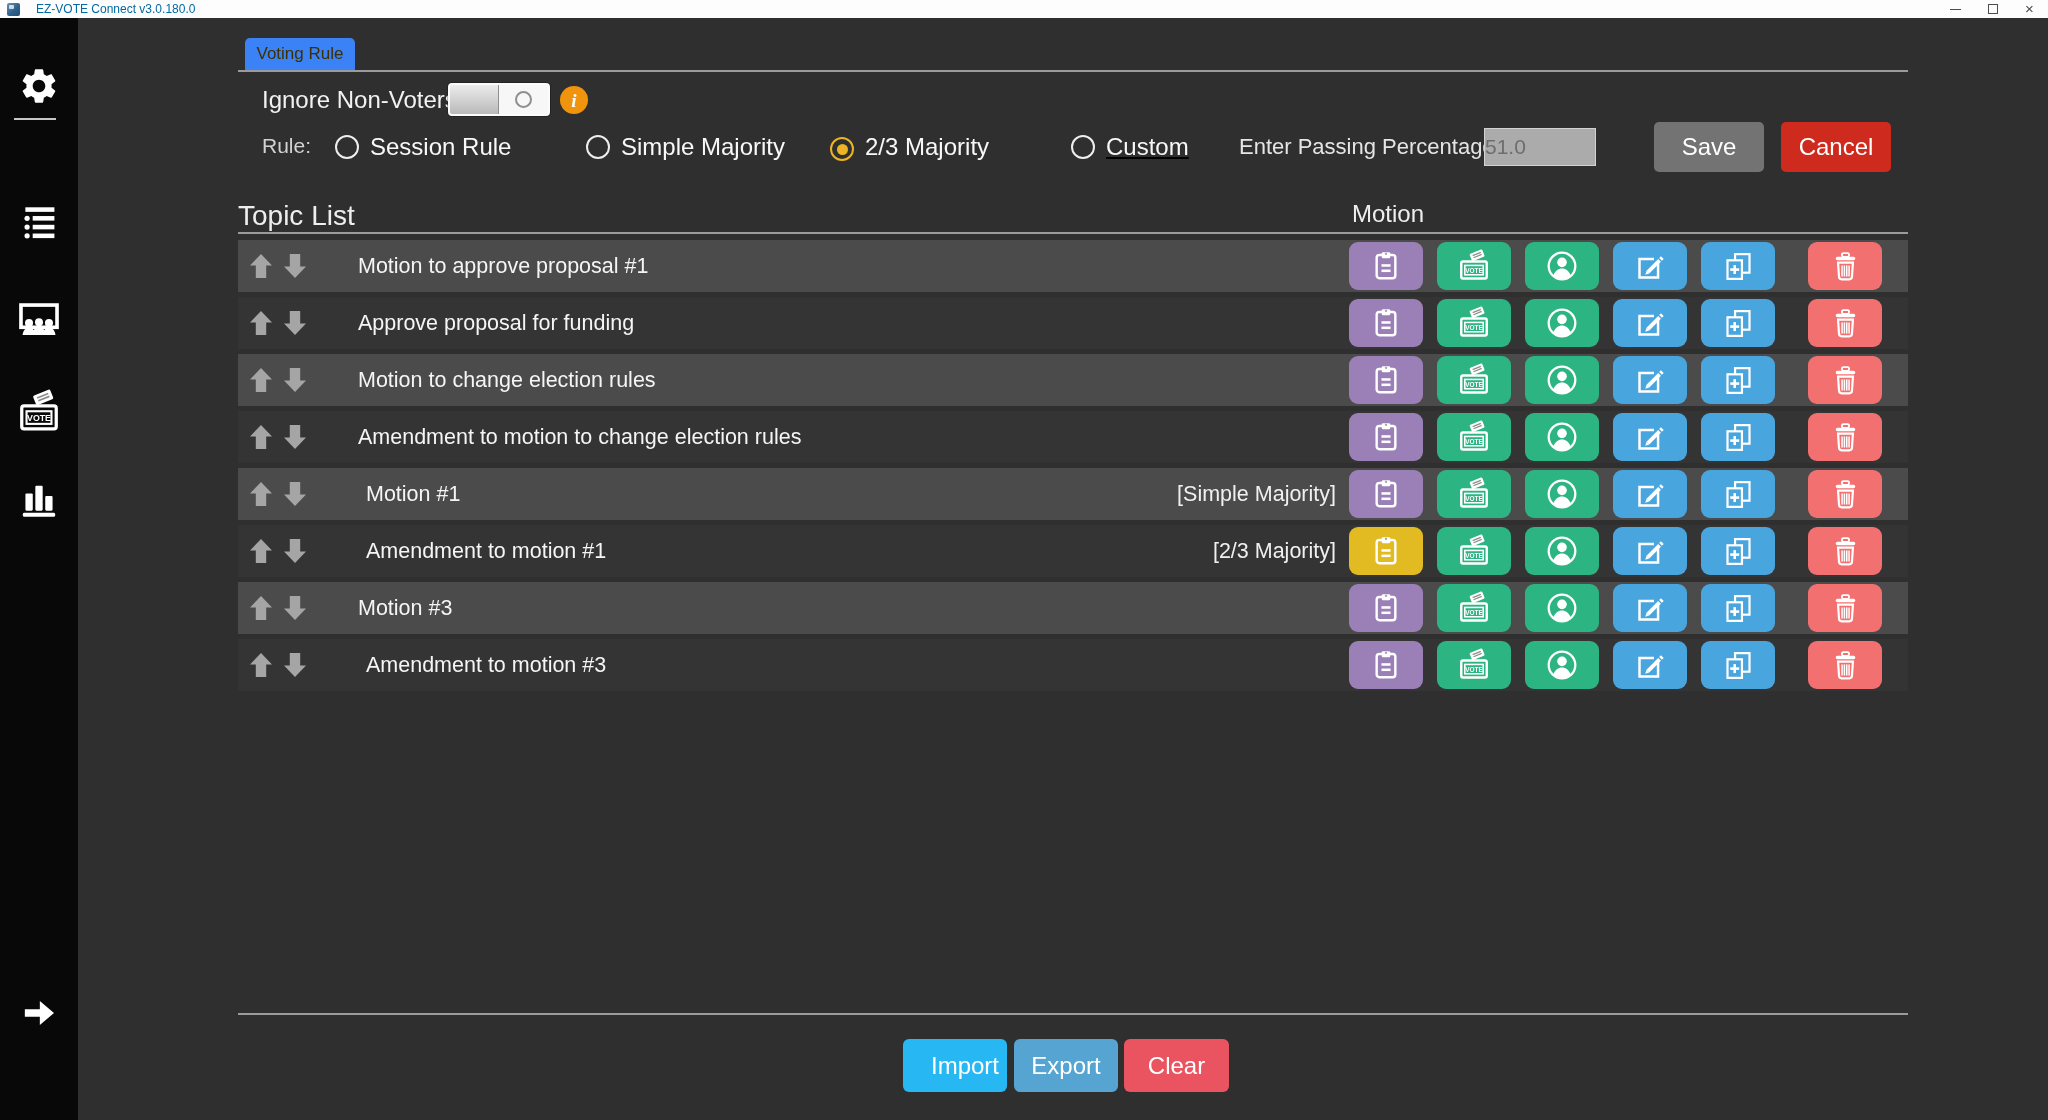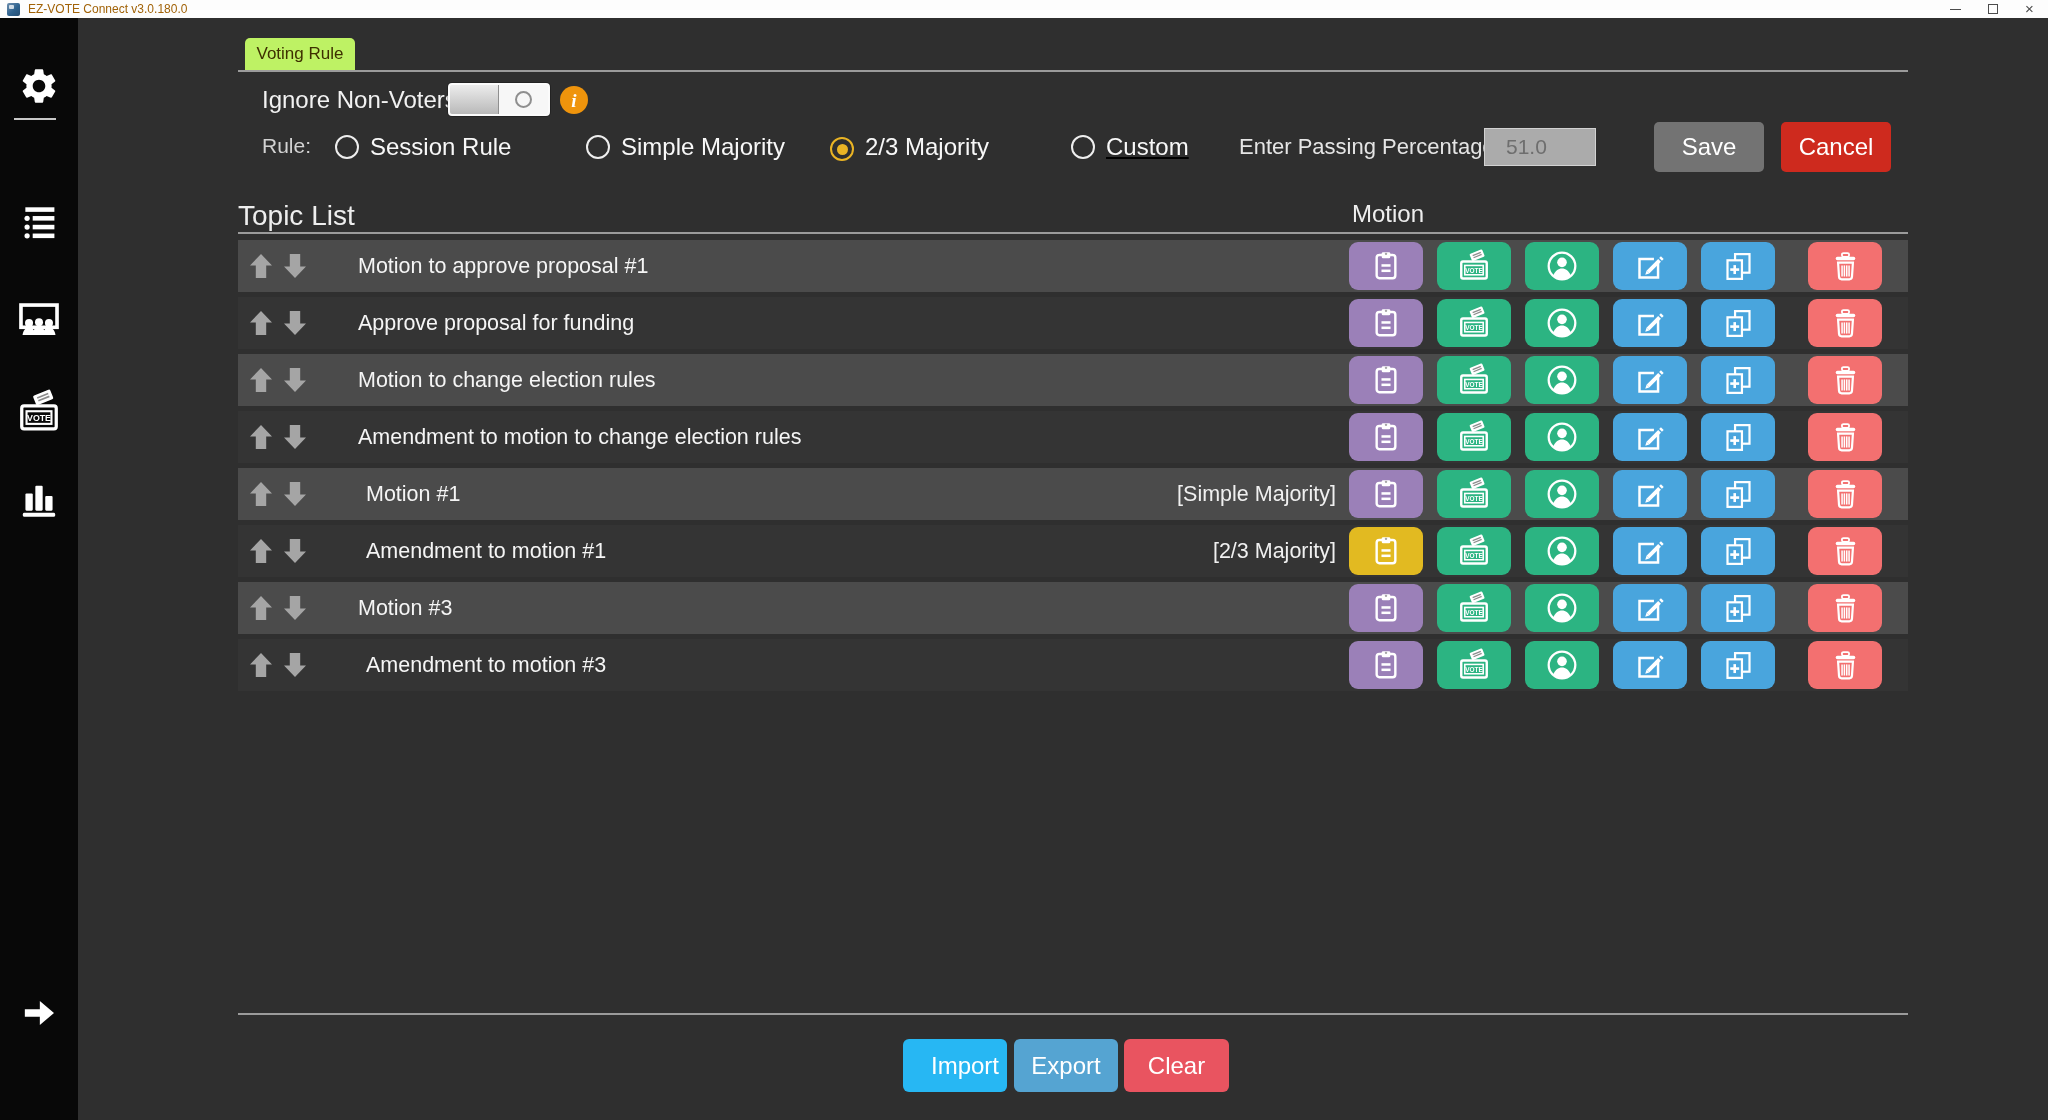--- a/index.html
+++ b/index.html
@@ -8,38 +8,38 @@
   #stage { position:relative; width:2048px; height:1120px; }
 
   
   .titlebar { position:absolute; left:0; top:0; width:2048px; height:18px;
               background:#fdfdfd; display:flex; align-items:center; }
   .app-icon { width:13px; height:13px; margin-left:7px;
               background:linear-gradient(135deg,#6f8faf 0%,#2e628e 55%,#274f74 100%);
               border-radius:2px; position:relative; }
   .app-icon::after { content:""; position:absolute; left:2px; top:2px; width:5px; height:4px;
                      background:rgba(255,255,255,.75); border-radius:1px; }
-  .title-text { margin-left:8px; font-size:12px; color:#a16207; line-height:18px; }
+  .title-text { margin-left:16px; font-size:12px; color:#0369a1; line-height:18px; }
   .win-controls { margin-left:auto; display:flex; align-items:center; height:18px; }
   .win-btn { width:37px; height:18px; display:flex; align-items:center; justify-content:center; cursor:default; }
   .glyph-min { width:11px; height:0; border-top:1.6px solid #4c4c4c; display:block; }
   .glyph-restore { position:relative; width:10px; height:10px; display:block; }
   .glyph-restore::before { content:""; position:absolute; right:0; top:0; width:8px; height:8px; border:1.4px solid #4c4c4c; }
   .glyph-restore::after  { content:""; position:absolute; left:0; bottom:0; width:8px; height:8px; border:1.4px solid #4c4c4c; background:#fdfdfd; }
   .glyph-close { font-size:15px; color:#4c4c4c; line-height:18px; }
 
   
   .sidebar { position:absolute; left:0; top:18px; width:78px; height:1102px; background:#080808; }
   .side-icon { position:absolute; left:0; width:78px; display:flex; justify-content:center; cursor:default; }
   .side-divider { position:absolute; left:14px; top:100px; width:42px; height:2px; background:#c7c7c7; }
 
   
   .content { position:absolute; left:78px; top:18px; width:1970px; height:1102px; background:#2f2f2f; }
 
-  .tab { position:absolute; left:167px; top:20px; width:110px; height:32px; background:#bef264;
+  .tab { position:absolute; left:167px; top:20px; width:110px; height:32px; background:#3b82f6;
          border-radius:5px 5px 0 0; color:#3e3000; font-size:17px; display:flex;
          align-items:center; justify-content:center; cursor:default; }
   .hline { position:absolute; left:160px; width:1670px; height:2px; background:#9b9b9b; }
   .line-tab { top:52px; } .line-head { top:214px; } .line-foot { top:995px; }
 
   .lbl { position:absolute; color:#f2f2f2; }
   .ignore-label { left:184px; top:66px; font-size:24px; line-height:32px; }
 
   .toggle { position:absolute; left:370px; top:65px; width:102px; height:33px; background:#f7f7f7;
             border:2px solid #fbfbfb; border-radius:4px; display:flex; cursor:pointer;
@@ -58,21 +58,21 @@
   .radio-opt { position:absolute; top:115px; display:flex; align-items:center; cursor:pointer; }
   .radio-circle { width:24px; height:24px; border:2.6px solid #eeeeee; border-radius:50%;
                   display:flex; align-items:center; justify-content:center; }
   .radio-opt.selected .radio-circle { border-color:#eab424; }
   .radio-opt.selected .radio-circle::after { content:""; width:11px; height:11px; border-radius:50%; background:#eab424; }
   .radio-label { margin-left:11px; font-size:24px; color:#f8f8f8; }
 
   .pct-label { left:1161px; top:116px; font-size:22px; color:#e5e5e5; }
   .pct-input { position:absolute; left:1406px; top:110px; width:112px; height:38px; background:#ababab;
                border:1px solid #d2d2d2; color:#6e6e6e; font-size:21px;
-               font-family:"Liberation Sans", sans-serif; padding-left:21px; }
+               font-family:"Liberation Sans", sans-serif; padding-left:0; }
 
   .btn { position:absolute; border:none; border-radius:5px; color:#fff; font-size:24px;
          font-family:"Liberation Sans", sans-serif; cursor:pointer; }
   .save-btn   { left:1576px; top:104px; width:110px; height:50px; background:#737373; }
   .cancel-btn { left:1703px; top:104px; width:110px; height:50px; background:#ce2a1e; }
 
   .topics-header  { left:160px;  top:182px; font-size:28px; color:#eeeeee; }
   .actions-header { left:1274px; top:182px; font-size:24px; color:#eeeeee; }
 
   

